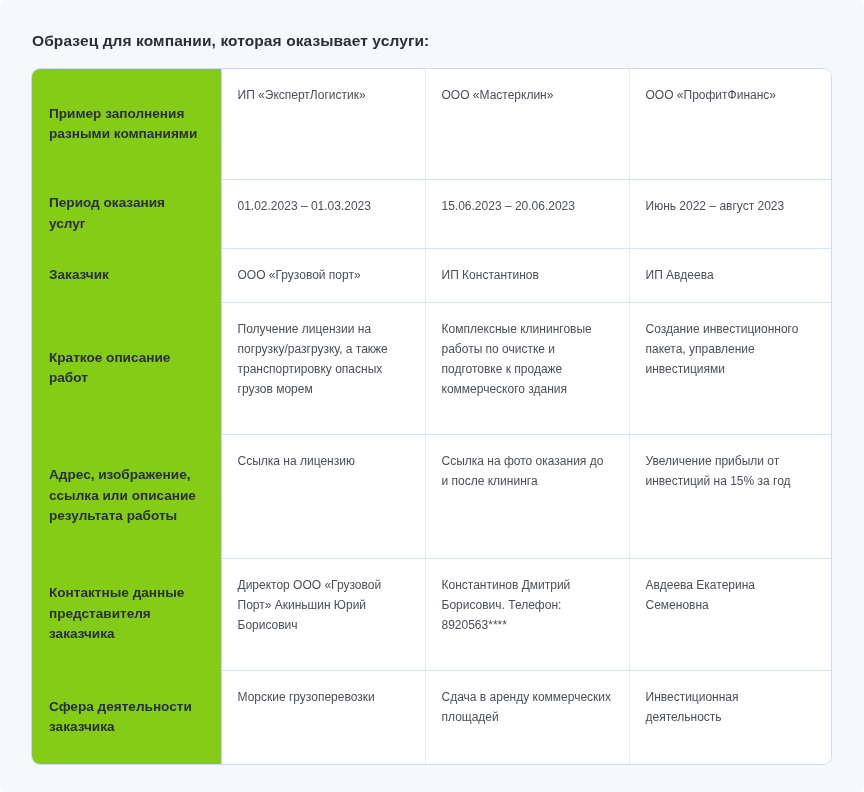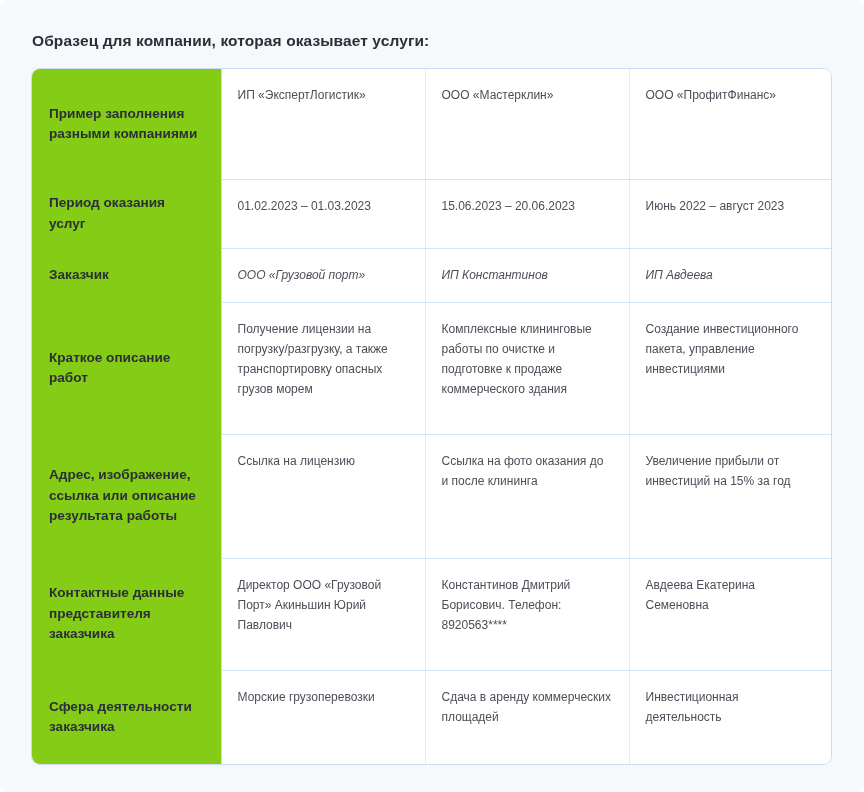--- a/index.html
+++ b/index.html
@@ -94,21 +94,21 @@
 
   
   tr.r0 td { height: 110px; }
   tr.r1 td { height: 68px; }
   tr.r2 td { height: 54px; }
   tr.r3 td { height: 132px; }
   tr.r4 td { height: 124px; }
   tr.r5 td { height: 112px; }
   tr.r6 td { height: 94px; }
 
-  tr.r2 td.data-cell { vertical-align: middle; font-style: italic; }
+  tr.r2 td.data-cell { vertical-align: middle; }
   tr.r2 td.label-cell { vertical-align: middle; }
 </style>
 </head>
 <body>
 
 <div class="page">
 
   <div class="page-title">Образец для компании, которая оказывает услуги:</div>
 
   <div class="table-wrap">
@@ -145,21 +145,21 @@
           <td class="data-cell last-col">Создание инвестиционного пакета, управление инвестициями</td>
         </tr>
         <tr class="r4">
           <td class="label-cell">Адрес, изображение, ссылка или описание результата работы</td>
           <td class="data-cell">Ссылка на лицензию</td>
           <td class="data-cell">Ссылка на фото оказания до и после клининга</td>
           <td class="data-cell last-col">Увеличение прибыли от инвестиций на 15% за год</td>
         </tr>
         <tr class="r5">
           <td class="label-cell">Контактные данные представителя заказчика</td>
-          <td class="data-cell">Директор ООО «Грузовой Порт» Акиньшин Юрий Павлович</td>
+          <td class="data-cell">Директор ООО «Грузовой Порт» Акиньшин Юрий Борисович</td>
           <td class="data-cell">Константинов Дмитрий Борисович. Телефон: 8920563****</td>
           <td class="data-cell last-col">Авдеева Екатерина Семеновна</td>
         </tr>
         <tr class="r6 last-row">
           <td class="label-cell">Сфера деятельности заказчика</td>
           <td class="data-cell">Морские грузоперевозки</td>
           <td class="data-cell">Сдача в аренду коммерческих площадей</td>
           <td class="data-cell last-col">Инвестиционная деятельность</td>
         </tr>
       </tbody>

